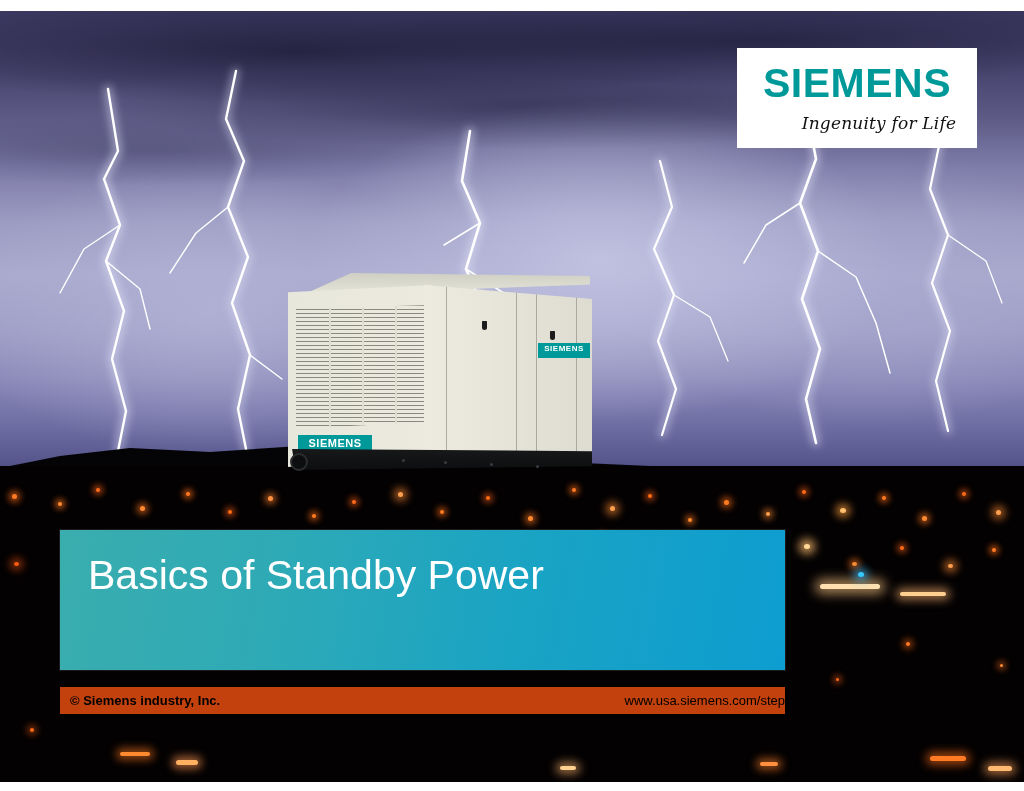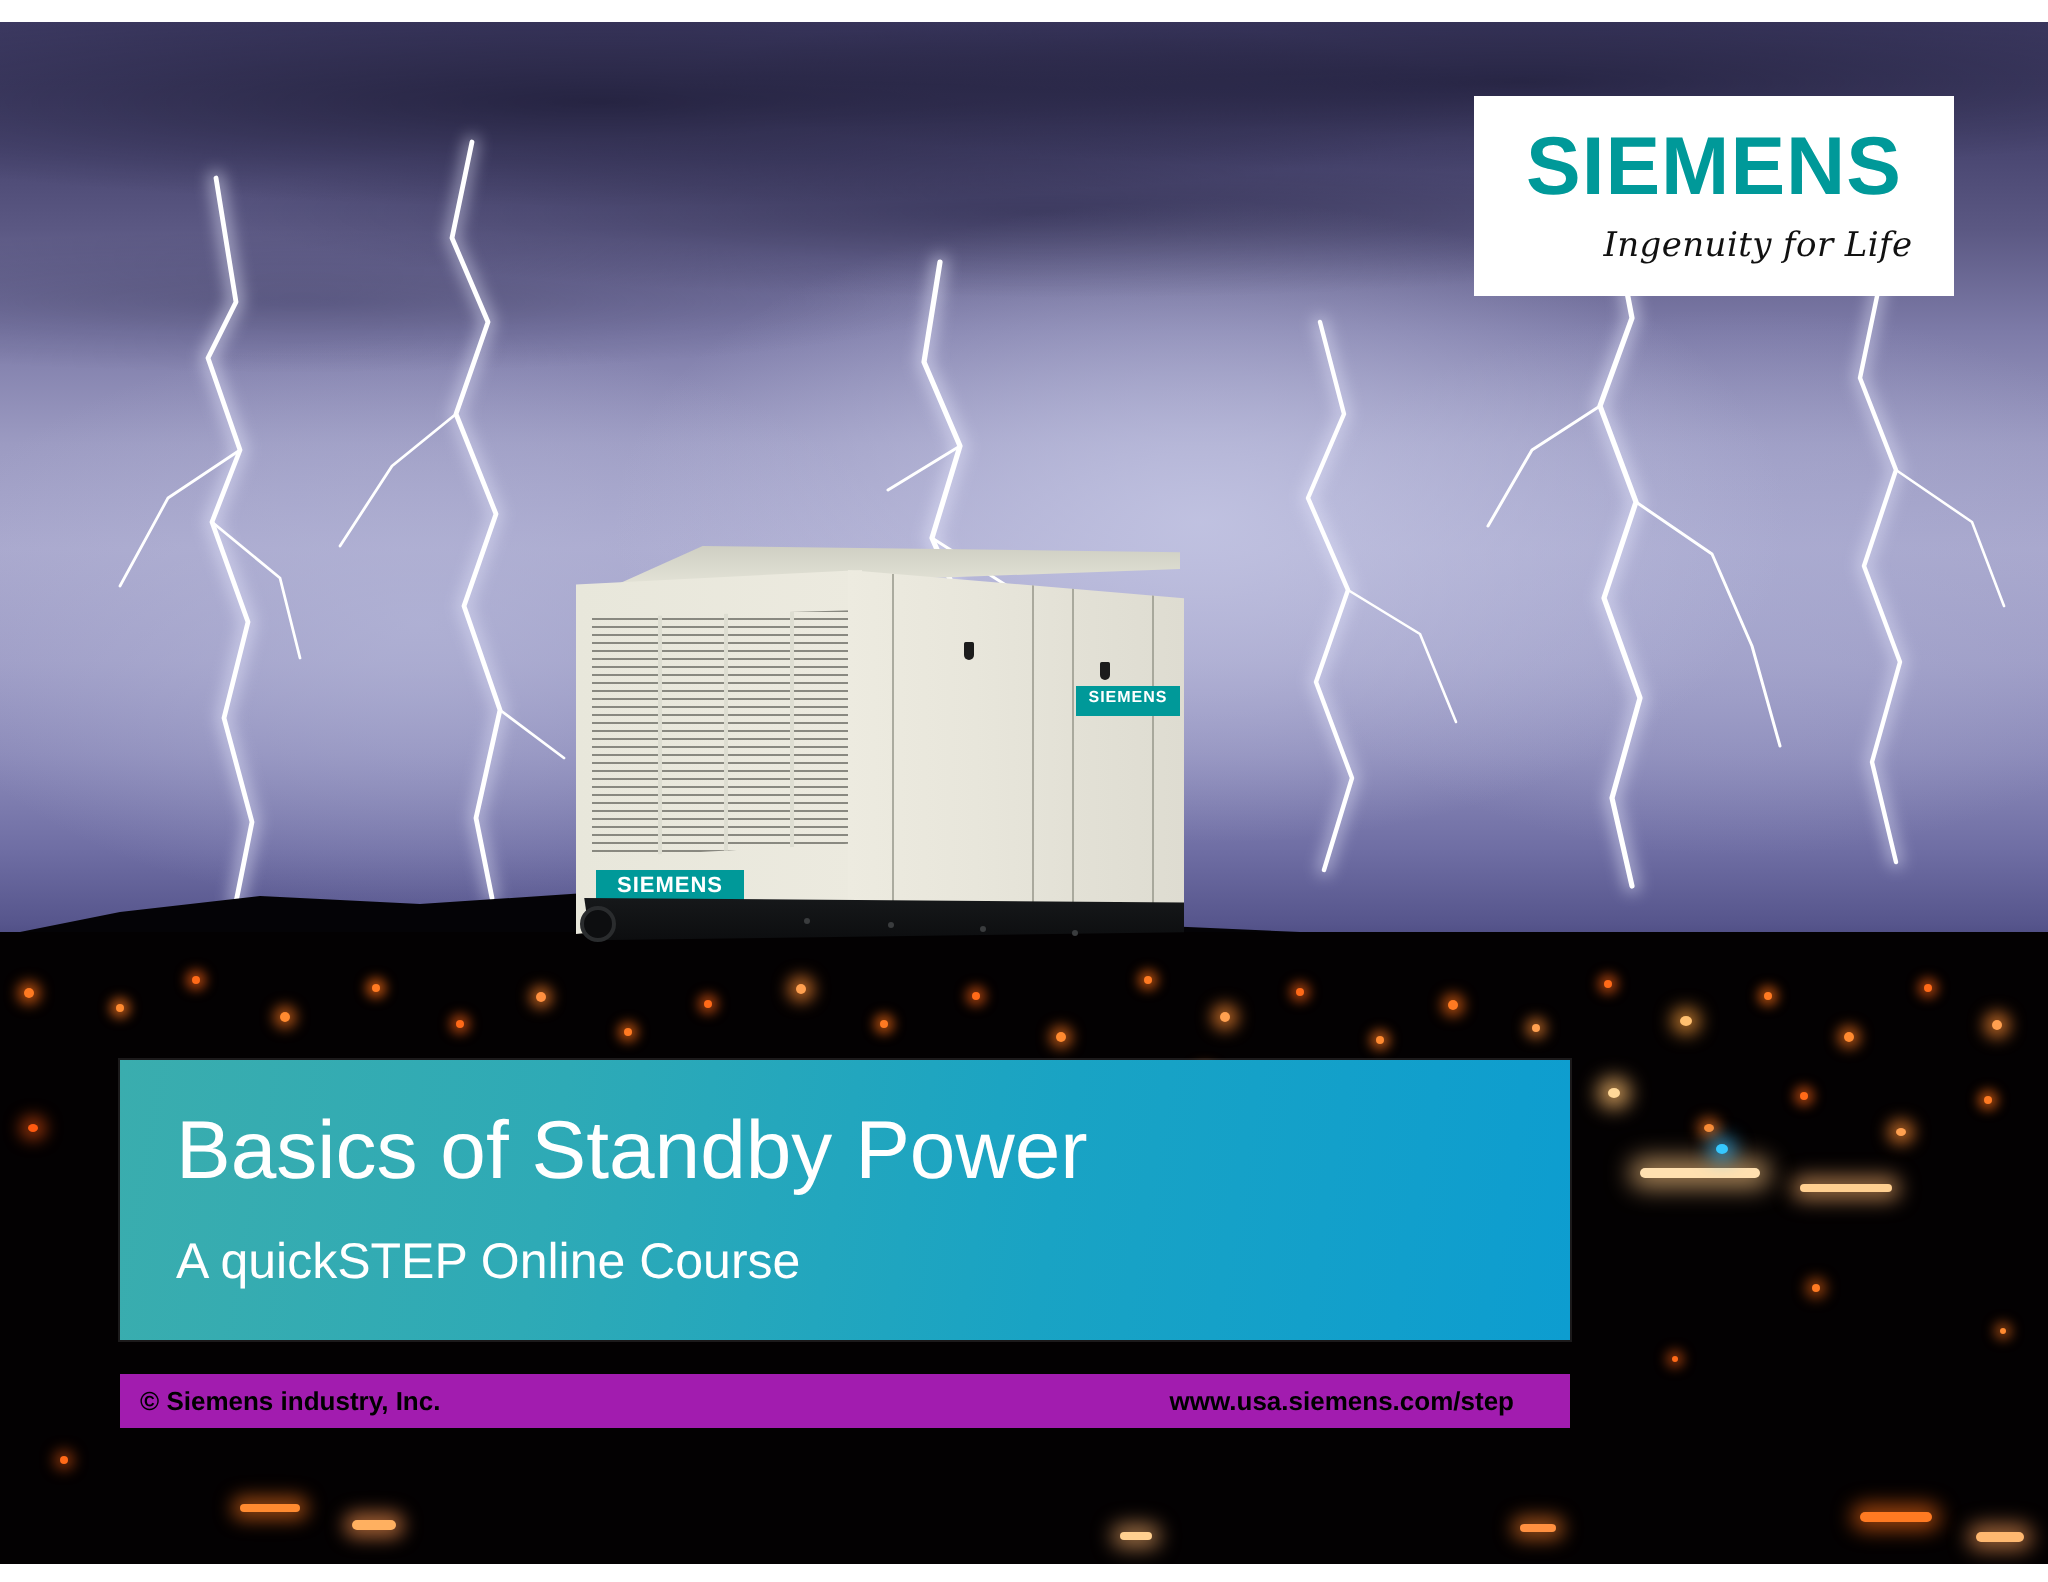--- a/index.html
+++ b/index.html
@@ -98,23 +98,23 @@
   #banner{position:absolute;left:60px;top:530px;width:725px;height:140px;z-index:30;
       background:linear-gradient(100deg,#3aadae 0%, #2eaab6 30%, #19a3c4 64%, #0d9dd0 100%);
       box-shadow:0 0 0 1px rgba(255,255,255,.10);}
   #banner-title{position:absolute;left:28px;top:24px;color:#ffffff;
       font-size:41px;font-weight:400;line-height:1.05;white-space:nowrap;}
   #banner-sub{position:absolute;left:28px;top:88px;color:#ffffff;
       font-size:25px;font-weight:400;line-height:1.05;white-space:nowrap;}
 
   
   #footer{position:absolute;left:60px;top:687px;width:725px;height:27px;z-index:30;
-      background:#a21caf;display:flex;align-items:center;}
+      background:#c2410c;display:flex;align-items:center;}
   #footer-left{position:absolute;left:10px;color:#000000;font-size:13px;font-weight:700;}
-  #footer-right{position:absolute;right:28px;color:#000000;font-size:13px;font-weight:700;}
+  #footer-right{position:absolute;right:0;color:#000000;font-size:13px;font-weight:400;}
 </style>
 </head>
 <body>
 
 <div id="slide">
 
   <div class="strip-top"></div>
 
   <div id="photo">
 
@@ -242,21 +242,20 @@
 
   </div>
 
   <div id="logo-plate">
     <div id="logo-word">SIEMENS</div>
     <div id="logo-claim">Ingenuity for Life</div>
   </div>
 
   <div id="banner">
     <div id="banner-title">Basics of Standby Power</div>
-    <div id="banner-sub">A quickSTEP Online Course</div>
   </div>
 
   <div id="footer">
     <div id="footer-left">© Siemens industry, Inc.</div>
     <div id="footer-right">www.usa.siemens.com/step</div>
   </div>
 
   <div class="strip-bottom"></div>
 </div>
 

